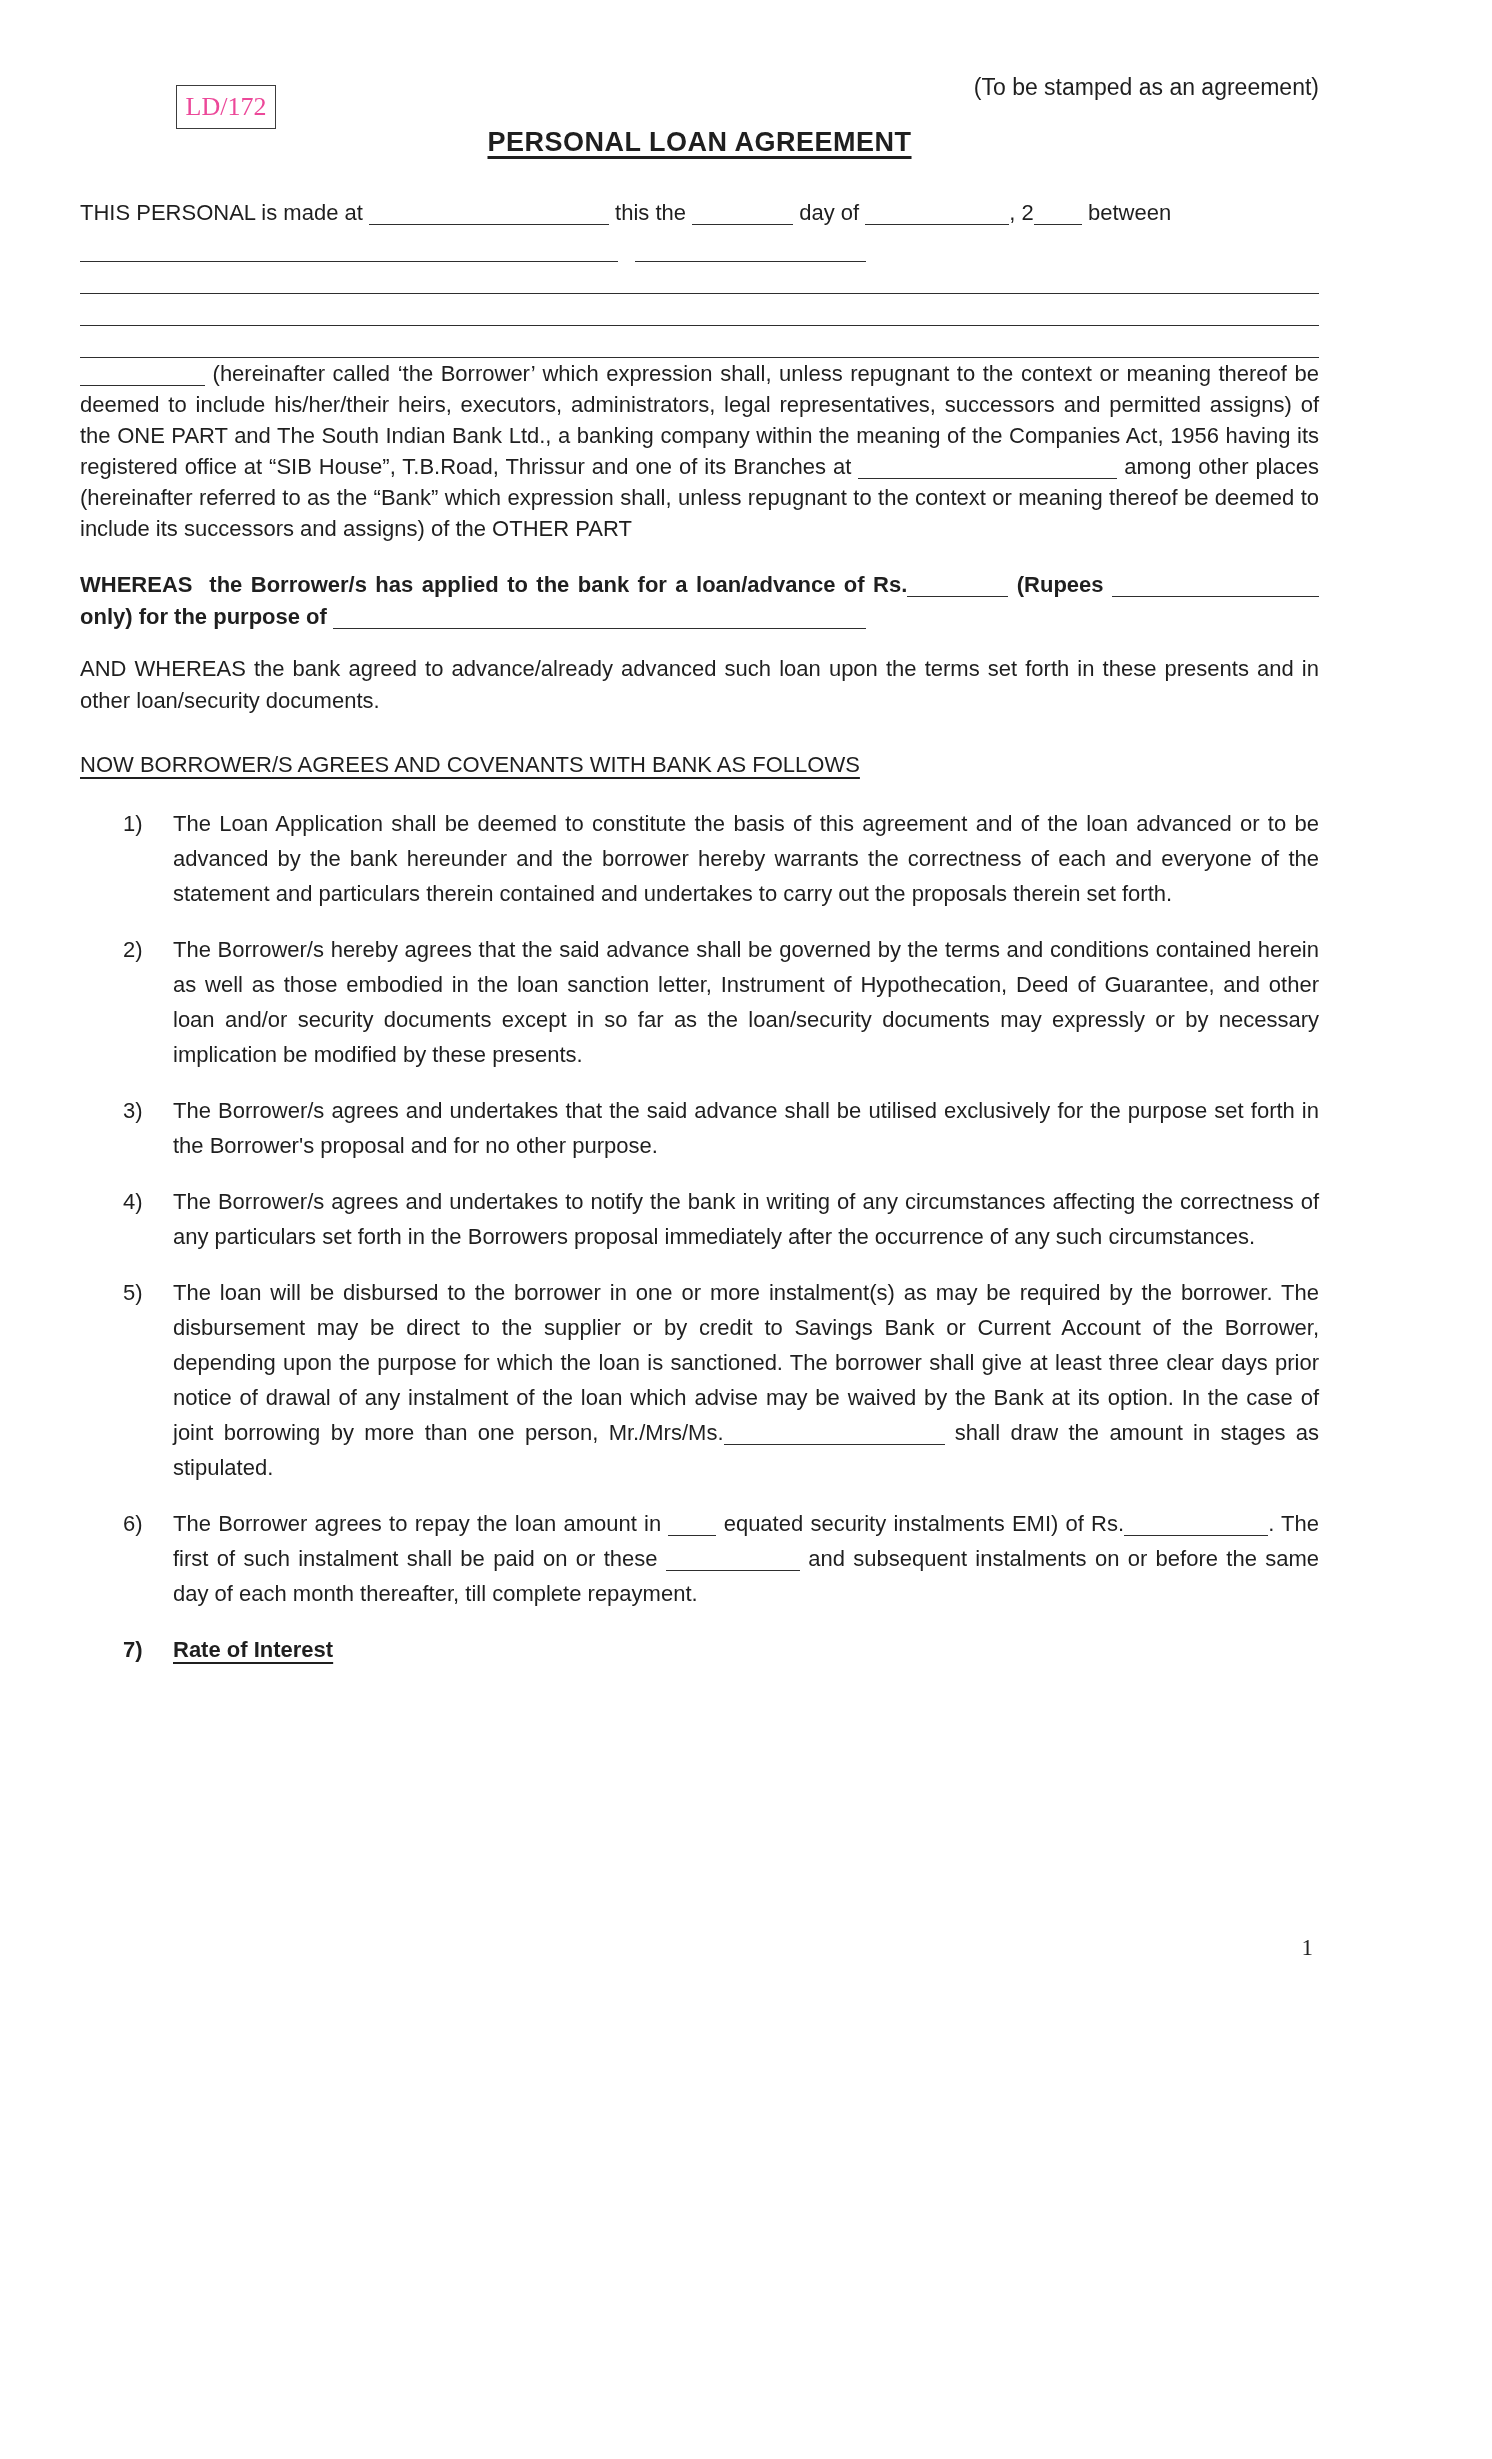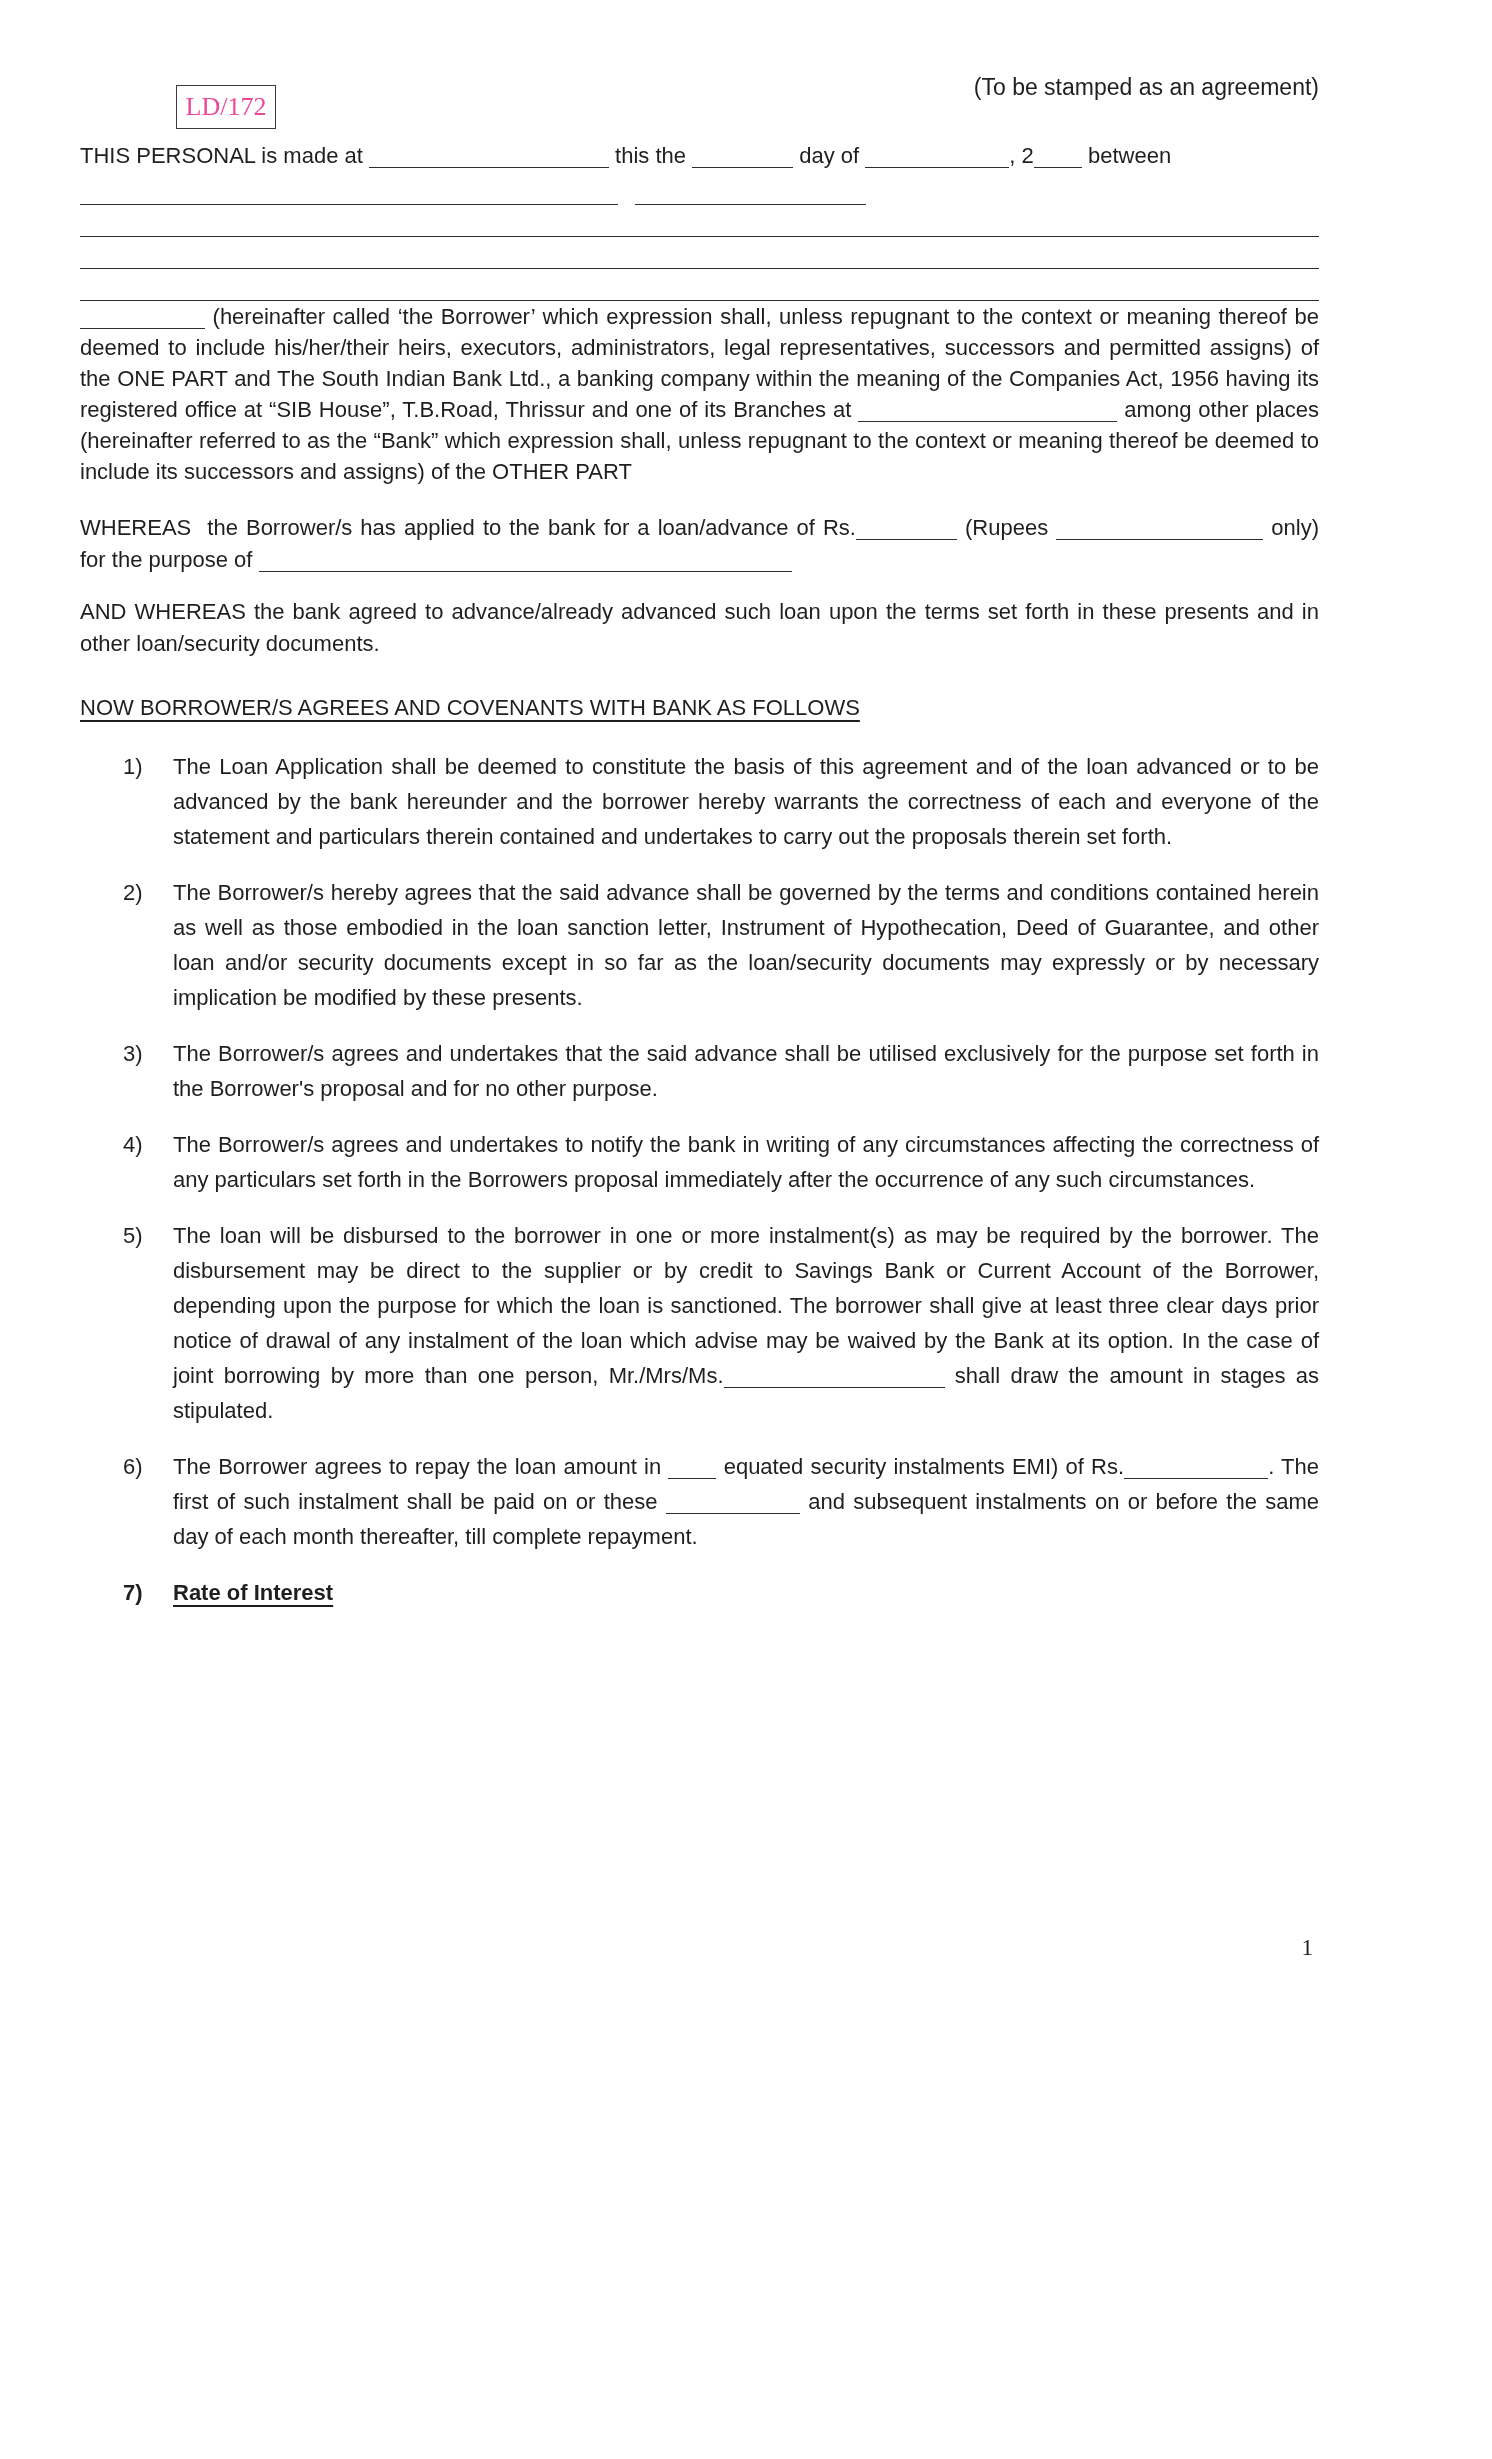--- a/index.html
+++ b/index.html
@@ -47,21 +47,21 @@
   }
   .w50{width:48px}.w105{width:101px}.w130{width:125px}.w140{width:134px}
   .w150{width:144px}.w215{width:207px}.w230{width:221px}.w250{width:240px}
   .w270{width:259px}.w555{width:533px}
   .rule-pair { height: 33px; display: flex; align-items: flex-end; }
   .rule-pair .seg { border-bottom: 1.9px solid #2e2e2e; height: 100%; }
   .rule-pair .seg-long { width: 538px; margin-right: 17.3px; }
   .rule-pair .seg-short { width: 231px; }
   .rule-full { height: 31px; border-bottom: 1.9px solid #2e2e2e; }
   .para { margin: 0; line-height: 31px; text-align: justify; }
-  .para-whereas { margin-top: 25px; line-height: 32px; }
+  .para-whereas { margin-top: 25px; line-height: 32px; font-weight: bold; }
   .para-and-whereas { margin-top: 20px; line-height: 32px; }
   .covenant-heading { margin-top: 32px; line-height: 32px; }
   .underlined {
     text-decoration: underline;
     text-decoration-thickness: 1.9px;
     text-underline-offset: 4.8px;
   }
   .clauses { margin: 0; padding: 0; }
   .clause { position: relative; padding-left: 93px; margin-top: 21px; }
   .clause-first { margin-top: 25px; }
@@ -89,20 +89,23 @@
 <div class="page">
 
   <div class="ld-box">
     <span>LD/172</span>
   </div>
 
   <div class="content">
 
     <div class="stamp-note">(To be stamped as an agreement)</div>
 
+    <div class="title-row">
+      <span class="title-text">PERSONAL LOAN AGREEMENT</span>
+    </div>
 
     <div class="opening-line">
       <span>THIS PERSONAL is made at</span>
       <span class="blank w250"></span>
       <span>this the</span>
       <span class="blank w105"></span>
       <span>day of</span>
       <span class="blank w150"></span><span>, 2</span><span class="blank w50"></span>
       <span>between</span>
     </div>

